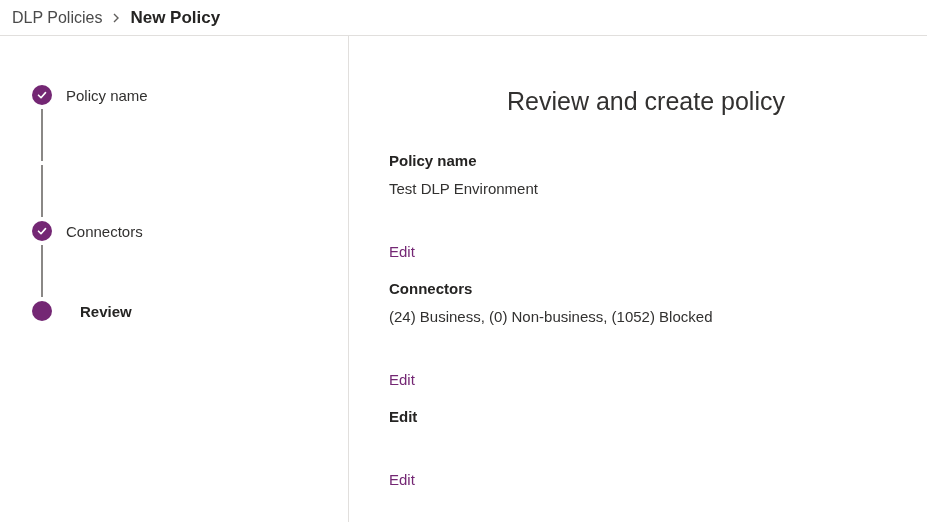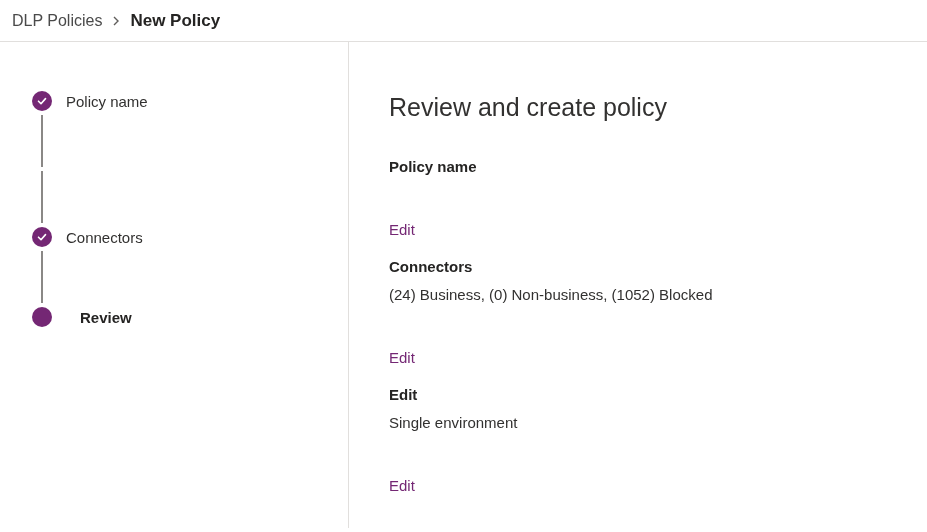--- a/index.html
+++ b/index.html
@@ -5,21 +5,21 @@
   * { box-sizing: border-box; margin: 0; padding: 0; }
   html, body {
     width: 927px; height: 532px;
     background: #ffffff;
     font-family: "Liberation Sans", sans-serif;
     color: #323130;
     overflow: hidden;
   }
   
   .topbar {
-    height: 42px;
+    height: 36px;
     display: flex;
     align-items: center;
     padding: 0 12px;
     border-bottom: 1px solid #e1dfdd;
     background: #ffffff;
   }
   .crumb-parent {
     font-size: 16px;
     color: #4a4a4a;
     cursor: pointer;
@@ -80,20 +80,21 @@
   
   .main {
     flex: 1;
     padding: 49px 24px 0 40px;
   }
   .page-title {
     font-size: 25px;
     font-weight: 400;
     color: #323130;
     line-height: 32px;
+    text-align: center;
   }
   .review-sections { margin-top: 30px; }
   .section { margin-bottom: 9px; }
   .section p { font-size: 15px; line-height: 28px; }
   .section-title { font-weight: 700; color: #252423; }
   .section-value { color: #323130; }
   .edit-link {
     color: var(--accent, #742774);
     cursor: pointer;
     display: inline-block;
@@ -146,31 +147,31 @@
 
   </div>
 
   <div class="main">
     <h1 class="page-title">Review and create policy</h1>
 
     <div class="review-sections">
 
       <div class="section">
         <p class="section-title">Policy name</p>
+        <p class="section-value">Test DLP Environment</p>
         <p><span class="edit-link">Edit</span></p>
       </div>
 
       <div class="section">
         <p class="section-title">Connectors</p>
         <p class="section-value">(24) Business, (0) Non-business, (1052) Blocked</p>
         <p><span class="edit-link">Edit</span></p>
       </div>
 
       <div class="section">
         <p class="section-title">Edit</p>
-        <p class="section-value">Single environment</p>
         <p><span class="edit-link">Edit</span></p>
       </div>
 
     </div>
   </div>
 
 </div>
 
 </body></html>

